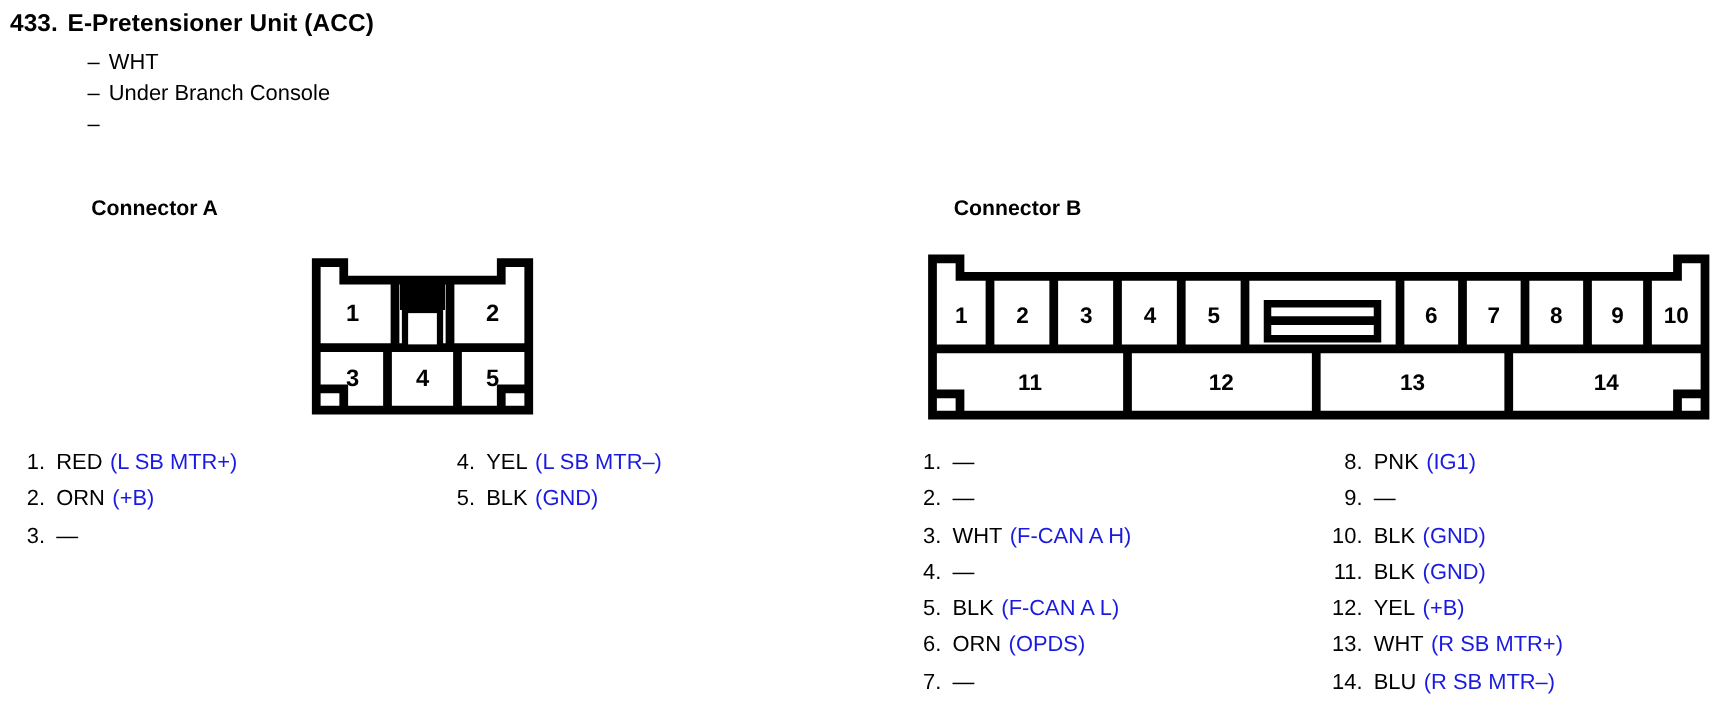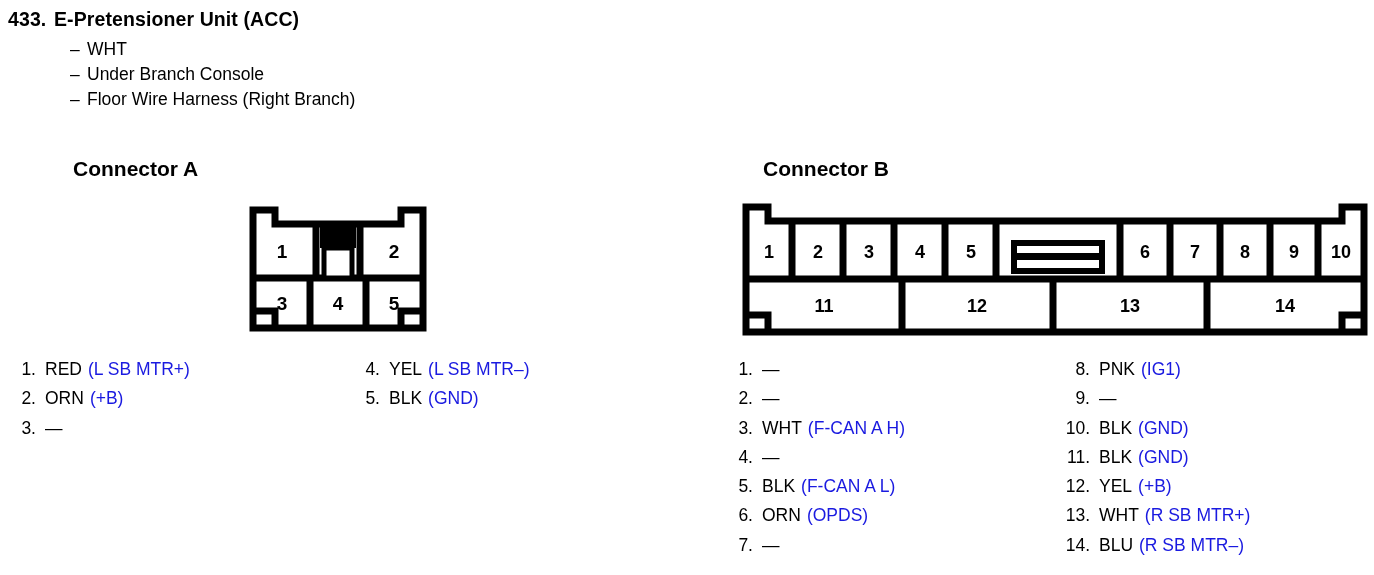--- a/index.html
+++ b/index.html
@@ -48,21 +48,21 @@
   }
   .sub-dash {
     width: 17px;
     flex: 0 0 17px;
   }
 
   
   .conn-title {
     position: absolute;
     font-weight: bold;
-    font-size: 21px;
+    font-size: 17px;
     white-space: nowrap;
   }
   #conn-a-title { left: 73px; top: 157px; }
   #conn-b-title { left: 763px; top: 157px; }
 
   
   .conn-svg {
     position: absolute;
     display: block;
   }
@@ -124,21 +124,20 @@
     <div class="sub-item">
       <span class="sub-dash">–</span>
       <span>WHT</span>
     </div>
     <div class="sub-item">
       <span class="sub-dash">–</span>
       <span>Under Branch Console</span>
     </div>
     <div class="sub-item">
       <span class="sub-dash">–</span>
-      <span>Floor Wire Harness (Right Branch)</span>
     </div>
   </div>
 </div>
 
 <div class="conn-title" id="conn-a-title">Connector A</div>
 
 <svg class="conn-svg" id="conn-a-svg" width="184" height="126" viewBox="0 0 184 126">
 
   <g fill="none" stroke="#000000" stroke-width="7" stroke-linejoin="miter">
     <path d="M 7,4 L 7,122 L 177,122 L 177,4 L 155,4 L 155,18 L 29,18 L 29,4 Z"></path>

